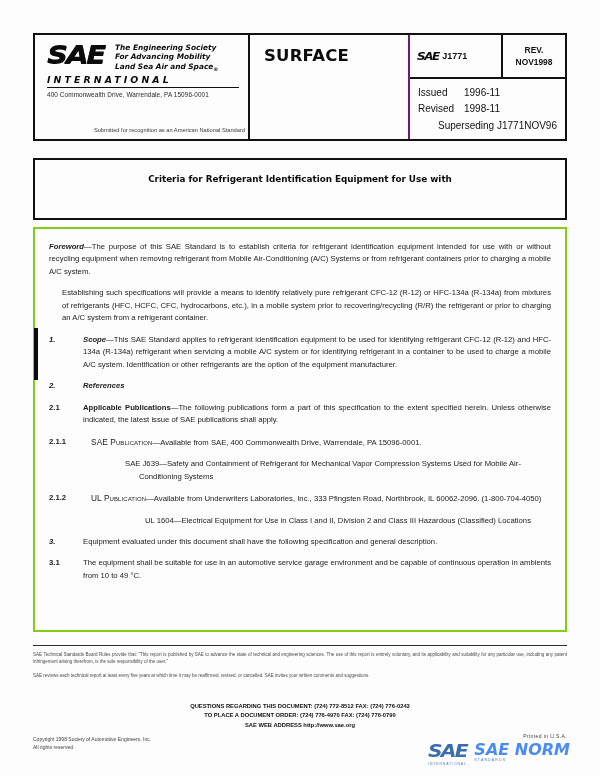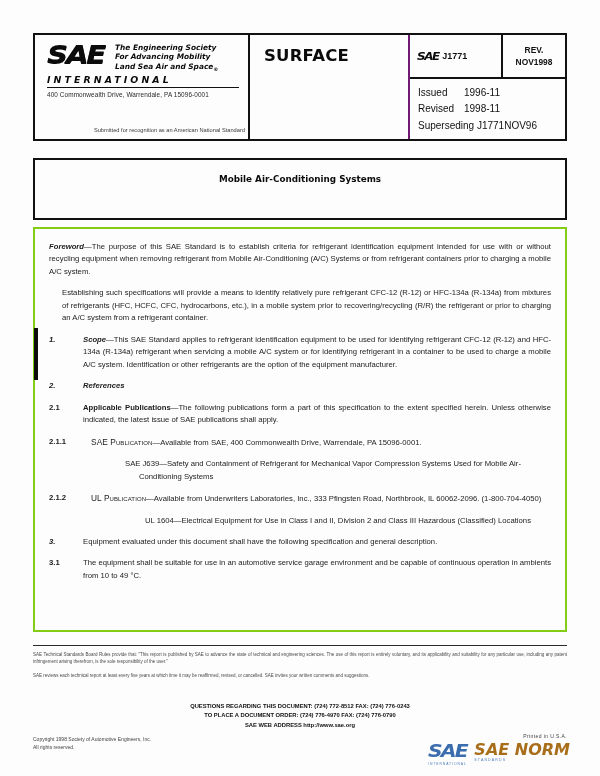--- a/index.html
+++ b/index.html
@@ -174,21 +174,21 @@
   .hdr-r-bot {
     flex: 1;
     padding: 6px 8px 0 8px;
     box-sizing: border-box;
     font-size: 10px;
     color: #111;
   }
   .dates-row { display: flex; line-height: 1.55; }
   .dates-label { width: 46px; }
   .dates-val { }
-  .superseding { margin-top: 4px; }
+  .superseding { margin-top: 4px; text-align: right; }
 
   
   .title-box {
     position: absolute;
     left: 33px;
     top: 158px;
     width: 534px;
     height: 62px;
     border: 2px solid #111;
     box-sizing: border-box;
@@ -343,21 +343,21 @@
     transform-origin: left center;
     display: inline-block;
     line-height: 1;
   }
   .wm-texts { margin-left: 14px; line-height: 1; }
   .wm-norm {
     font-family: "DejaVu Sans", sans-serif;
     font-weight: 900;
     font-style: italic;
     font-size: 16px;
-    color: #a16207;
+    color: #3b82f6;
     letter-spacing: 0px;
     line-height: 1;
   }
   .wm-sub {
     font-size: 3.6px;
     color: #3c6fb5;
     letter-spacing: 1.1px;
     margin-top: 1px;
   }
   .wm-intl {
@@ -418,21 +418,21 @@
           <div class="dates-label">Revised</div>
           <div class="dates-val">1998-11</div>
         </div>
         <div class="superseding">Superseding J1771NOV96</div>
       </div>
     </div>
   </div>
 
   <div class="title-box">
     <div class="title-text">
-      <div>Mobile Air-Conditioning Systems</div>
+      <div>Criteria for Refrigerant Identification Equipment for Use with</div>
     </div>
   </div>
 
   <div class="body-box">
 
     <div class="change-bar" style="left:-1px; top:99px; height:52px;"></div>
 
     <div class="para">
       <span class="lead">Foreword</span><span>—The purpose of this SAE Standard is to establish criteria for refrigerant identification equipment intended for use with or without recycling equipment when removing refrigerant from Mobile Air-Conditioning (A/C) Systems or from refrigerant containers prior to charging a mobile A/C system.</span>
     </div>

